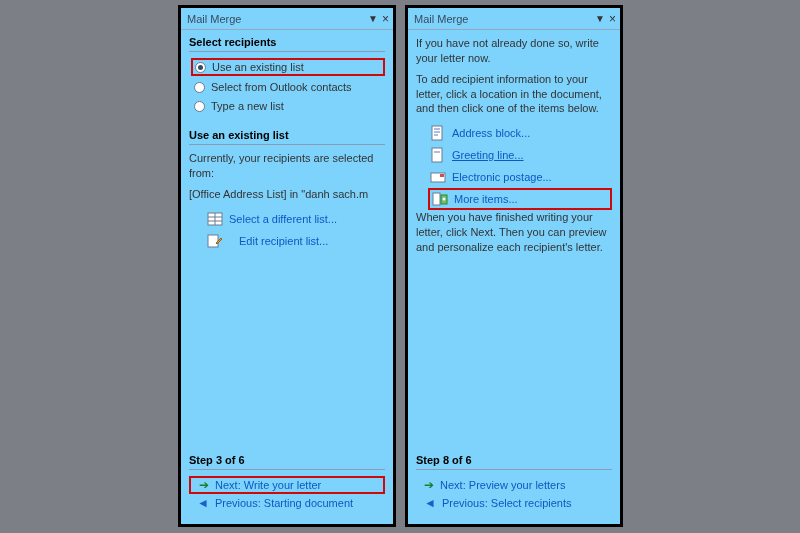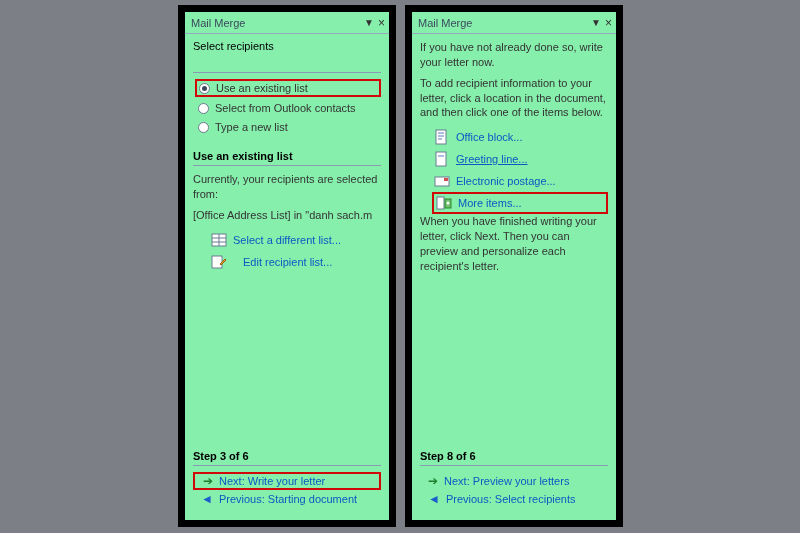--- a/index.html
+++ b/index.html
@@ -17,22 +17,22 @@
       position: absolute;
       top: 5px;
       display: flex;
       gap: 8px;
     }
     .pane-wrapper.left { left: 178px; }
     .pane-wrapper.right { left: 405px; }
     .pane {
       width: 218px;
       height: 522px;
-      background: #86efac;
-      border: 7px solid #000000;
+      background: #7dd3fc;
+      border: 3px solid #000000;
       display: flex;
       flex-direction: column;
     }
     .titlebar {
       height: 22px;
       padding: 0 4px 0 6px;
       border-bottom: 1px solid #97a9be;
       display: flex;
       align-items: center;
       justify-content: space-between;
@@ -42,24 +42,24 @@
     .titlebar-controls { display: flex; align-items: center; gap: 4px; }
     .titlebar-controls span { font-size: 10px; cursor: default; color: #333; }
     .body {
       flex: 1;
       padding: 6px 8px 4px 8px;
       overflow: hidden;
       display: flex;
       flex-direction: column;
     }
     .section-header {
-      font-weight: normal;
+      font-weight: bold;
       color: #000;
       border-bottom: 1px solid #8a9cb3;
-      padding-bottom: 20px;
+      padding-bottom: 3px;
       margin-bottom: 6px;
       font-size: 11px;
     }
     .radio-group { margin-bottom: 8px; padding-left: 2px; }
     .radio-item {
       display: flex;
       align-items: center;
       gap: 6px;
       padding: 2px 3px;
       margin-bottom: 3px;
@@ -210,21 +210,21 @@
       <div class="item-list">
         <div class="link-row">
           <span class="icon">
             <svg viewBox="0 0 16 16">
                 <rect x="2" y="1" width="10" height="14" fill="#fff" stroke="#6a7c91"></rect>
                 <line x1="4" y1="4" x2="10" y2="4" stroke="#5a7cc4"></line>
                 <line x1="4" y1="7" x2="10" y2="7" stroke="#5a7cc4"></line>
                 <line x1="4" y1="10" x2="8" y2="10" stroke="#5a7cc4"></line>
               </svg>
           </span>
-          <span class="link">Office block...</span>
+          <span class="link">Address block...</span>
         </div>
         <div class="link-row">
           <span class="icon">
             <svg viewBox="0 0 16 16">
                 <rect x="2" y="1" width="10" height="14" fill="#fff" stroke="#6a7c91"></rect>
                 <line x1="4" y1="5" x2="10" y2="5" stroke="#5a7cc4"></line>
               </svg>
           </span>
           <span class="link underline">Greeting line...</span>
         </div>

